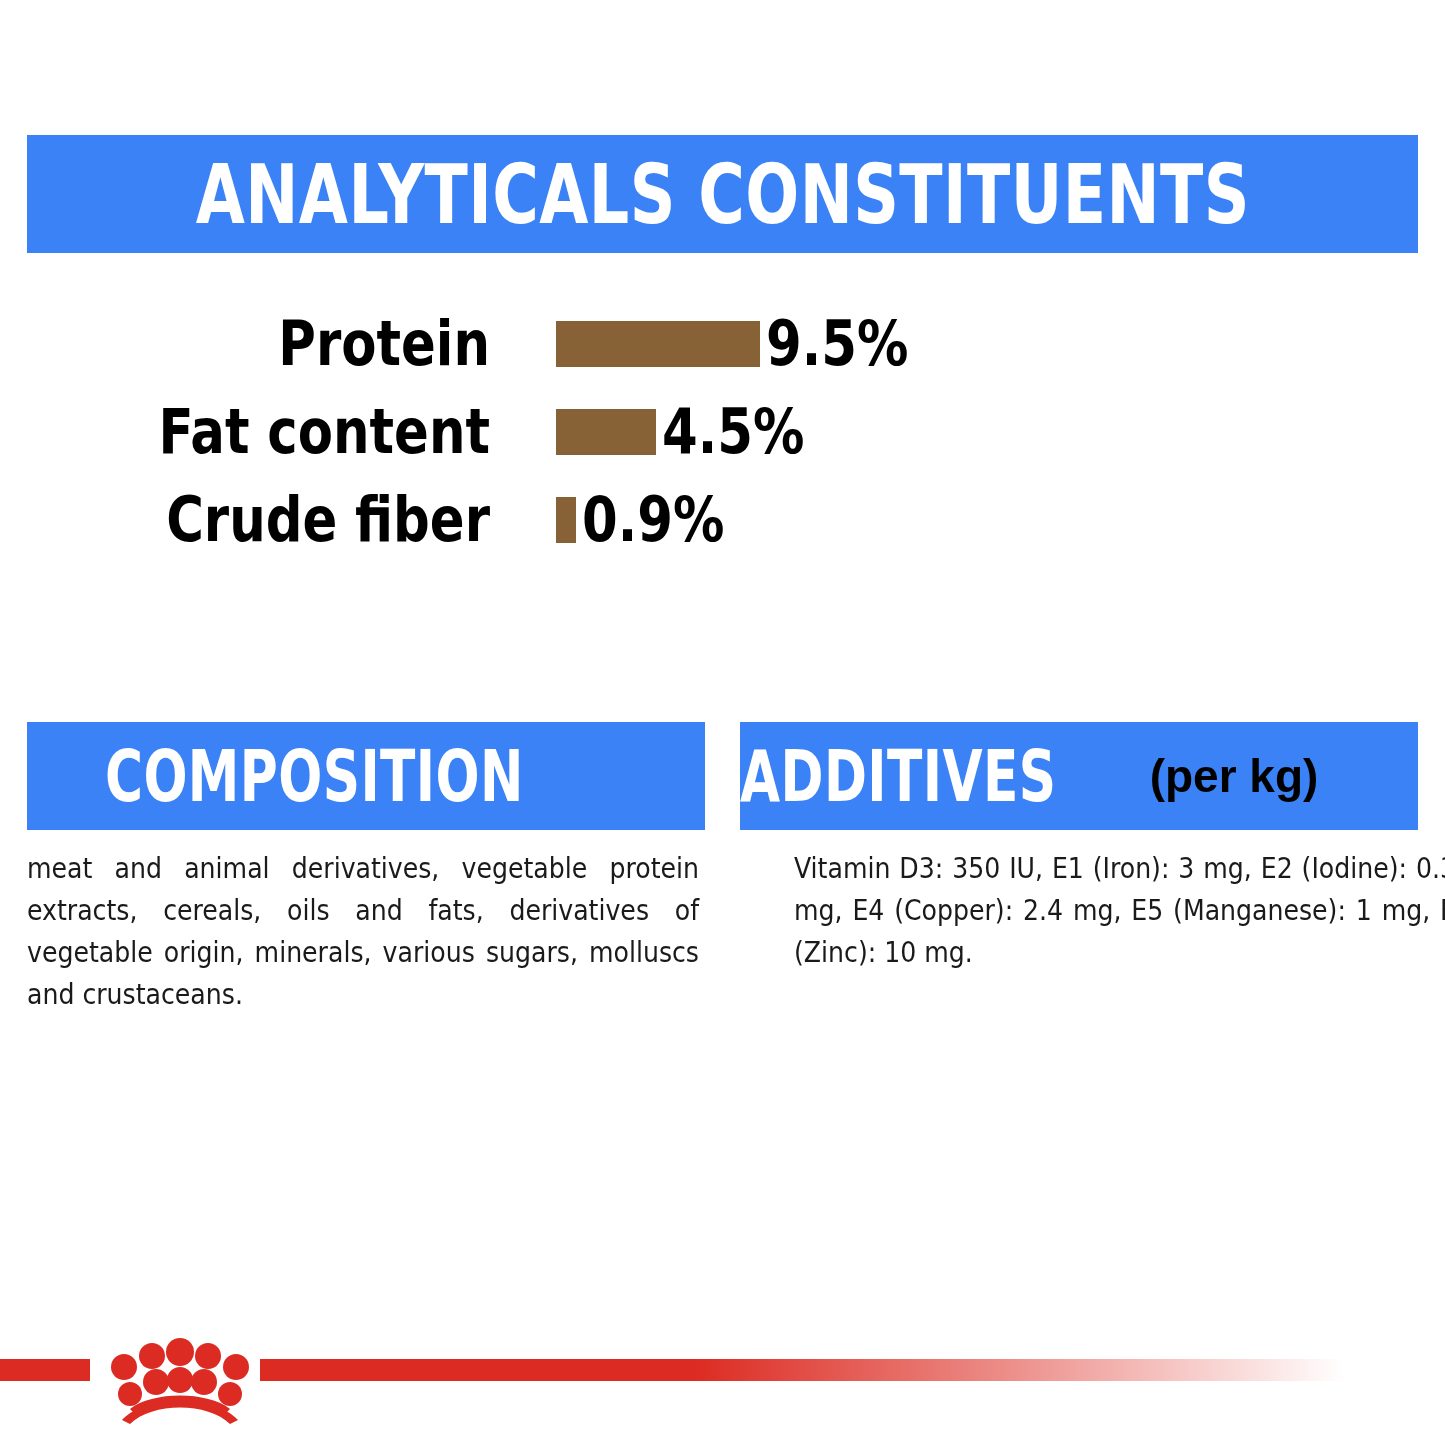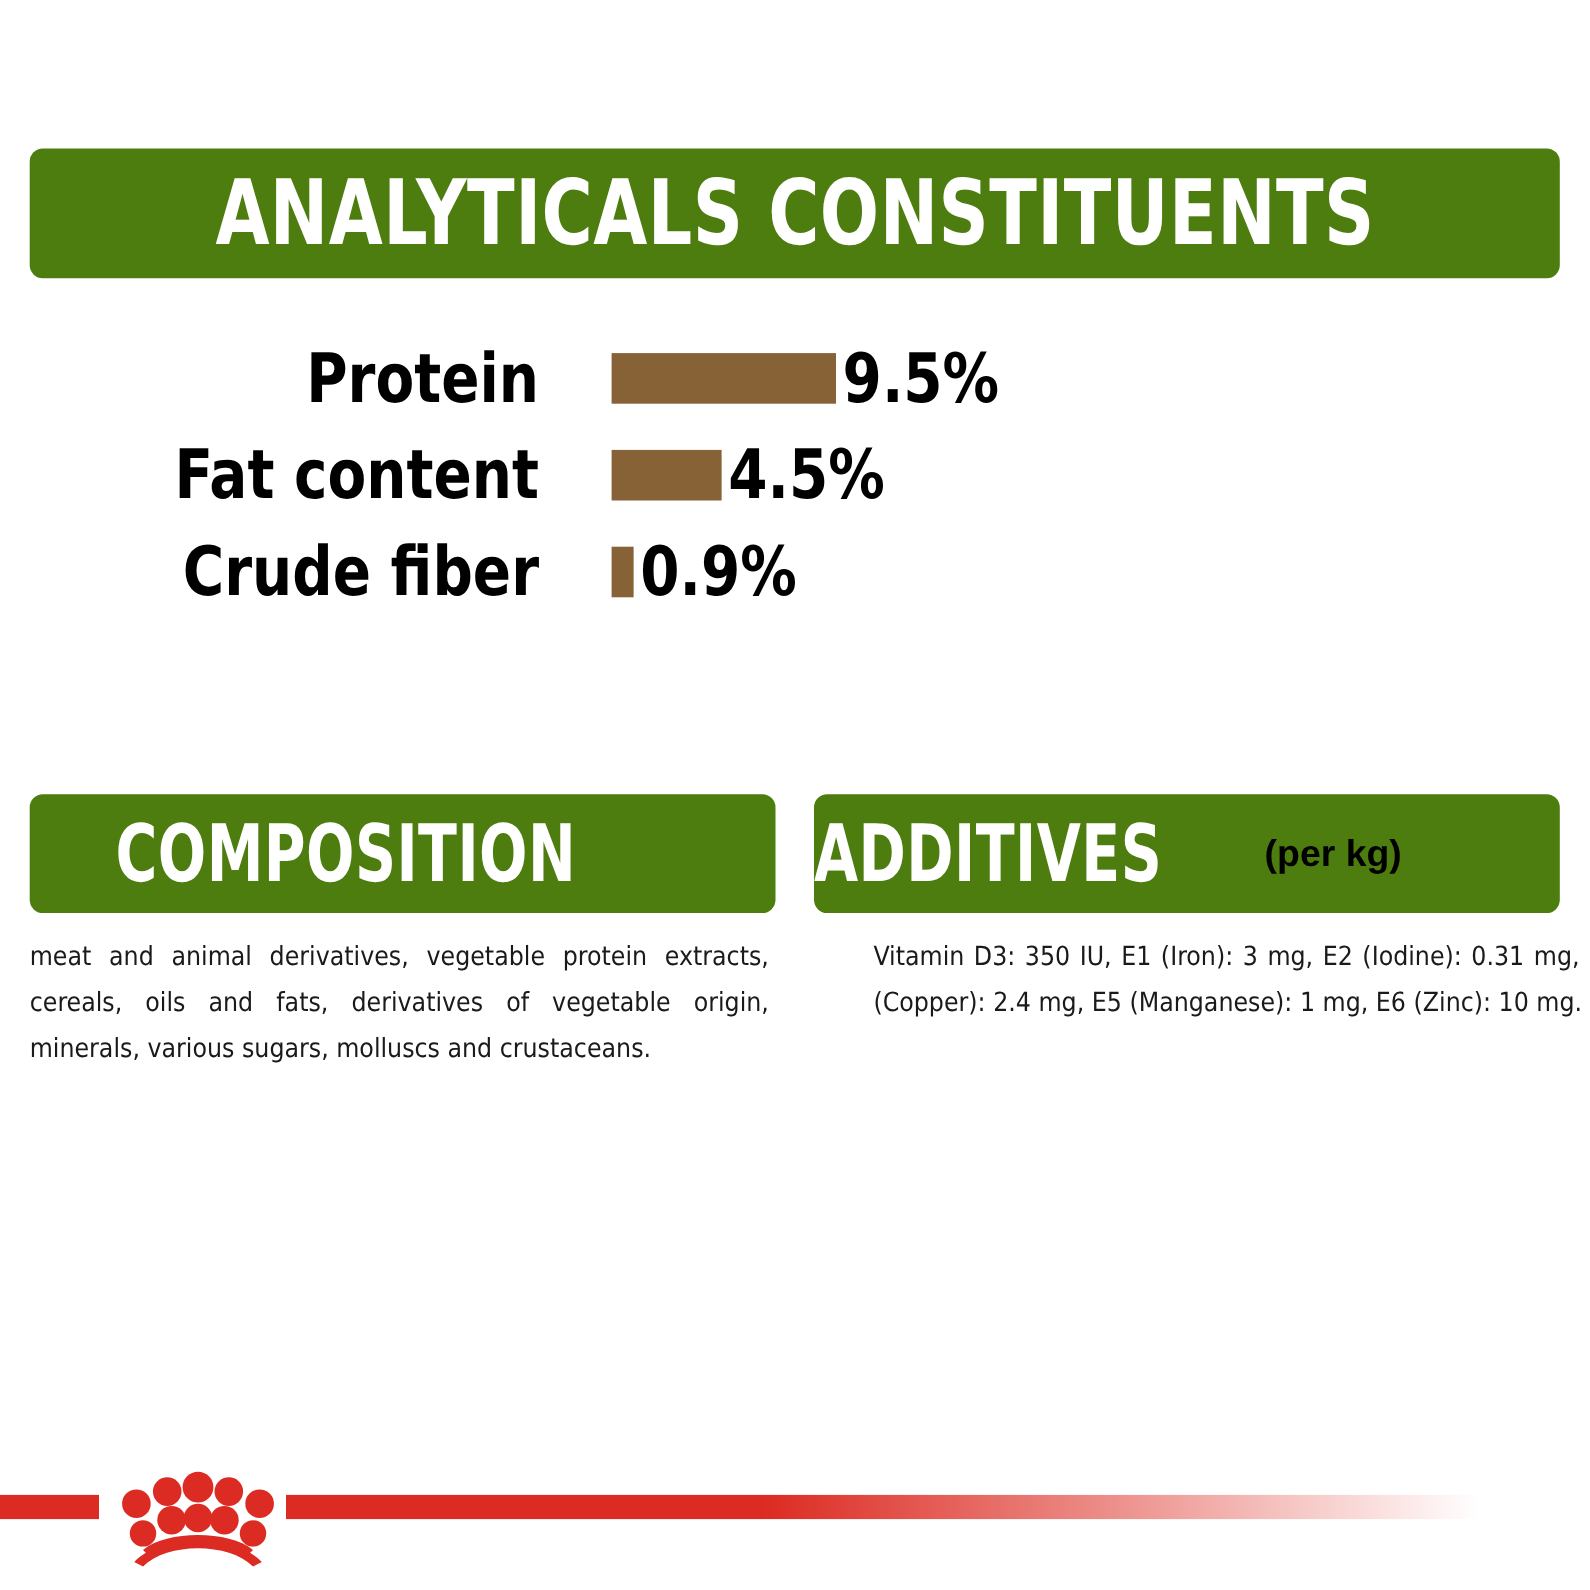--- a/index.html
+++ b/index.html
@@ -11,25 +11,24 @@
     height: 1445px;
     background: #ffffff;
     font-family: "Liberation Sans", sans-serif;
     position: relative;
     overflow: hidden;
   }
 
   
   .band {
     position: absolute;
-    background: #4d7c0f;
+    background: #3b82f6;
     display: flex;
     align-items: center;
     box-sizing: border-box;
-    border-radius: 12px;
   }
   .band-title {
     color: #ffffff;
     font-weight: 700;
     font-family: "Liberation Sans Narrow", "DejaVu Sans Condensed", "Liberation Sans", sans-serif;
     transform: scaleX(0.80);
     transform-origin: left center;
     white-space: nowrap;
     letter-spacing: 0.5px;
   }
@@ -57,21 +56,21 @@
   #composition-band .band-title { font-size: 72px; }
 
   #additives-band {
     left: 740px;
     top: 722px;
     width: 678px;
     height: 108px;
   }
   #additives-band .band-title { font-size: 72px; }
   .band-suffix {
-    font-size: 34px;
+    font-size: 46px;
     font-weight: 700;
     margin-left: 14px;
   }
 
   
   #constituents-chart {
     position: absolute;
     left: 0;
     top: 300px;
     width: 1445px;
@@ -111,21 +110,21 @@
     transform: scaleX(0.92);
     transform-origin: left center;
     white-space: nowrap;
     line-height: 1;
   }
 
   
   .body-text {
     position: absolute;
     top: 848px;
-    font-size: 24px;
+    font-size: 28px;
     line-height: 42px;
     color: #1a1a1a;
     text-align: justify;
     font-family: "Liberation Sans Narrow", "DejaVu Sans Condensed", "Liberation Sans", sans-serif;
   }
   #composition-text { left: 27px; width: 672px; }
   #additives-text   { left: 772px; width: 678px; margin-left: 22px; }
 
   
   #brand-footer {

